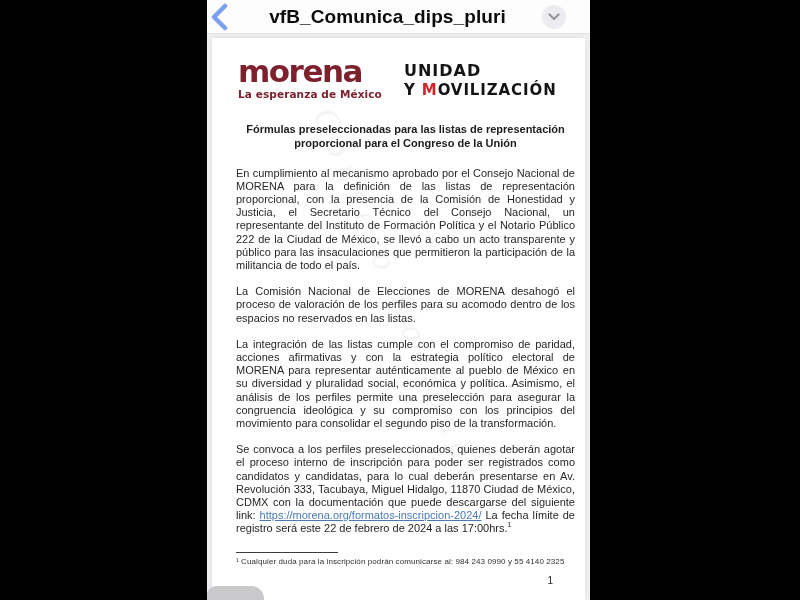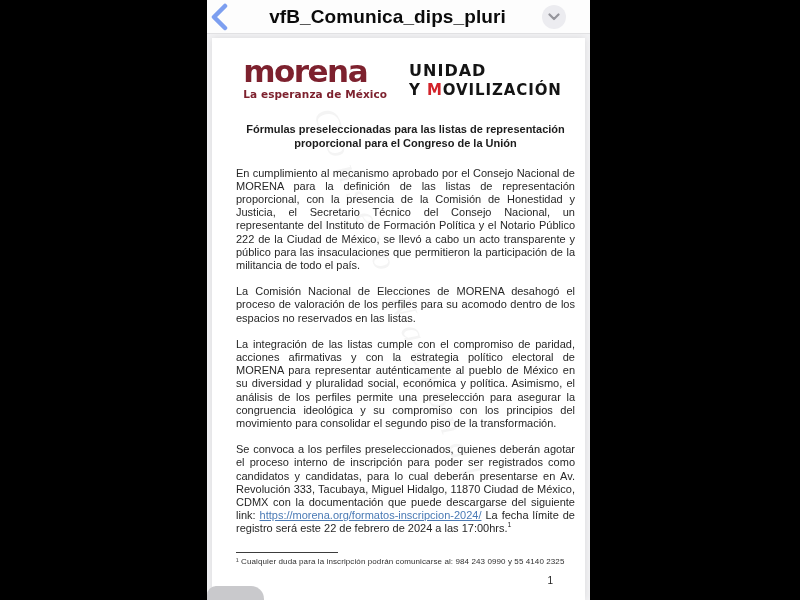--- a/index.html
+++ b/index.html
@@ -36,21 +36,21 @@
     overflow:hidden;
   }
   .watermark {
     position:absolute; top:46%; left:50%;
     transform:translate(-50%,-50%) rotate(68deg);
     font-family:"Liberation Serif", serif; font-style:italic;
     font-size:34px; letter-spacing:10px; white-space:nowrap;
     color:rgba(50,50,50,0.055); pointer-events:none;
   }
   .page-inner { position:relative; padding:20px 10px 0 24px; }
-  .logos { display:flex; justify-content:center; align-items:flex-start; padding:0 8px 0 2px;gap:22px; }
+  .logos { display:flex; justify-content:flex-start; align-items:flex-start; padding:0 8px 0 2px;gap:22px; }
   .morena .wordmark {
     font-family:"DejaVu Sans", sans-serif; font-weight:bold;
     font-size:31px; line-height:0.85; letter-spacing:-1.5px; color:#7d212e;
   }
   .morena .tagline {
     font-family:"DejaVu Sans", sans-serif; font-weight:bold;
     font-size:10.5px; color:#7d212e; margin-top:4px; letter-spacing:0.1px;
   }
   .unidad { margin-top:5px; text-align:left; font-family:"DejaVu Sans", sans-serif; }
   .unidad .u1 { font-weight:bold; font-size:16px; letter-spacing:1px; color:#141414; line-height:1; }

